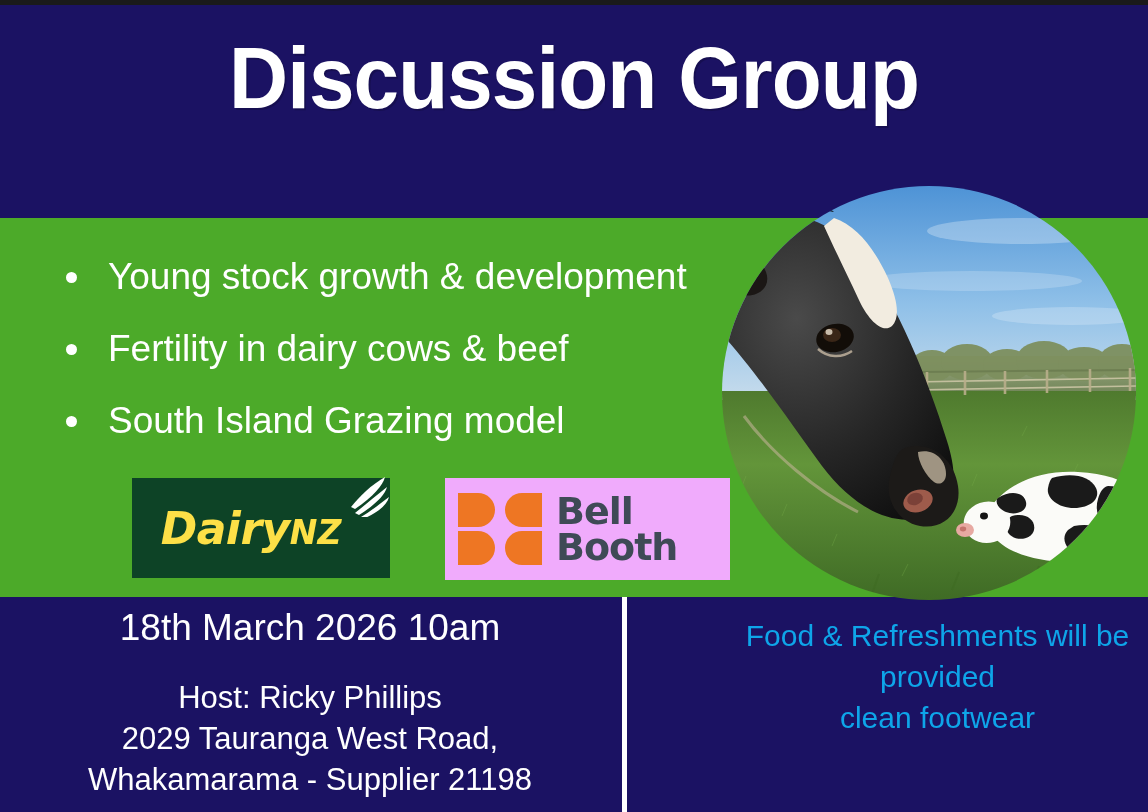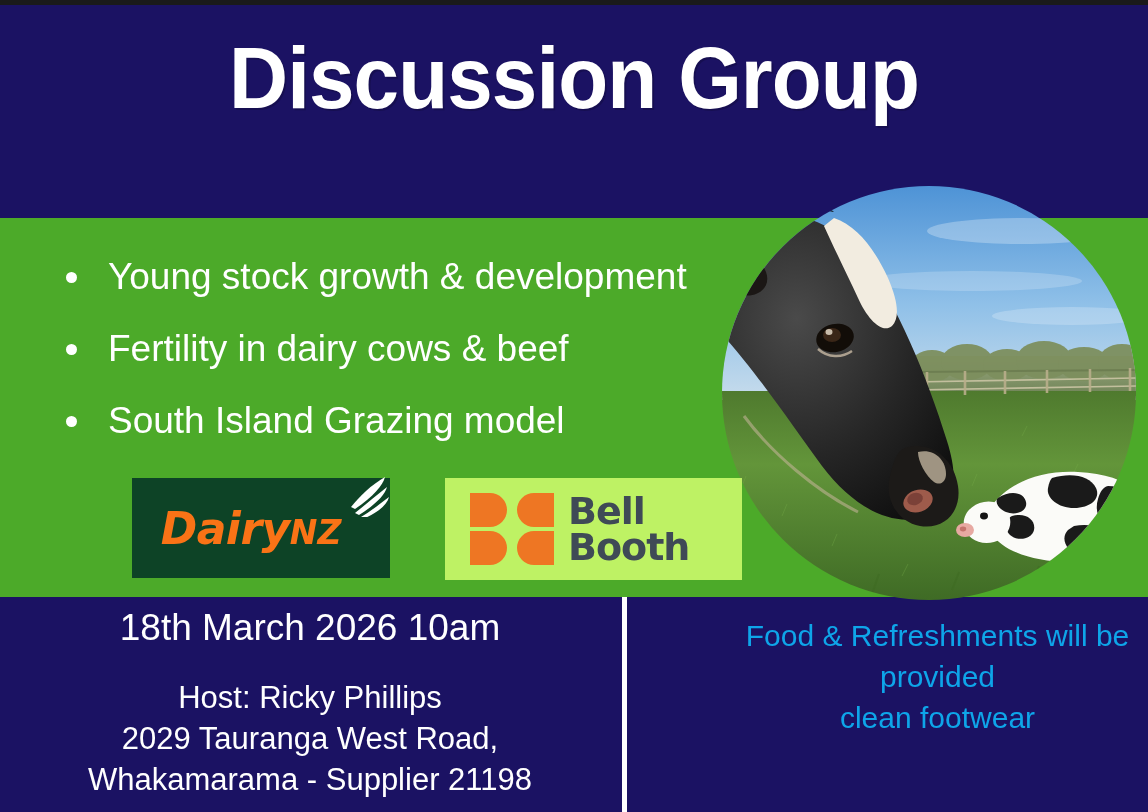--- a/index.html
+++ b/index.html
@@ -121,21 +121,21 @@
     width: 258px;
     height: 100px;
     background: #0d4326;
     display: flex;
     align-items: center;
     justify-content: center;
   }
   .dnz-wordmark {
     display: flex;
     align-items: baseline;
-    color: #f97316;
+    color: #fde047;
     position: relative;
     left: -10px;
   }
   .dnz-dairy {
     font-size: 44px;
     font-style: italic;
     font-weight: bold;
     letter-spacing: -0.5px;
     font-family: "DejaVu Sans", sans-serif;
   }
@@ -153,24 +153,23 @@
     width: 44px;
     height: 44px;
   }
 
   .logo-bellbooth {
     position: absolute;
     left: 445px;
     top: 0;
     width: 285px;
     height: 102px;
-    background: #bef264;
+    background: #f0abfc;
     display: flex;
     align-items: center;
-    padding-left: 12px;
   }
   .bb-mark {
     width: 84px;
     height: 72px;
     margin-left: 13px;
     margin-right: 14px;
     flex: none;
   }
   .bb-text {
     color: #3f4a56;

